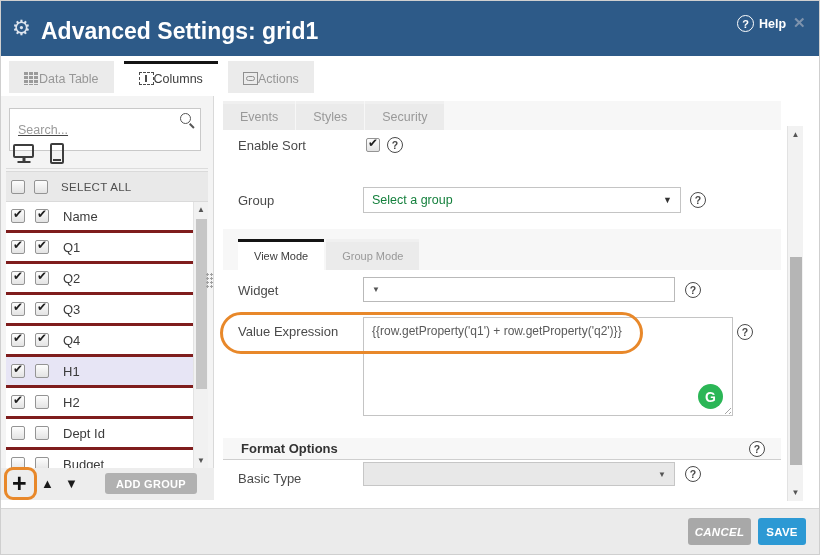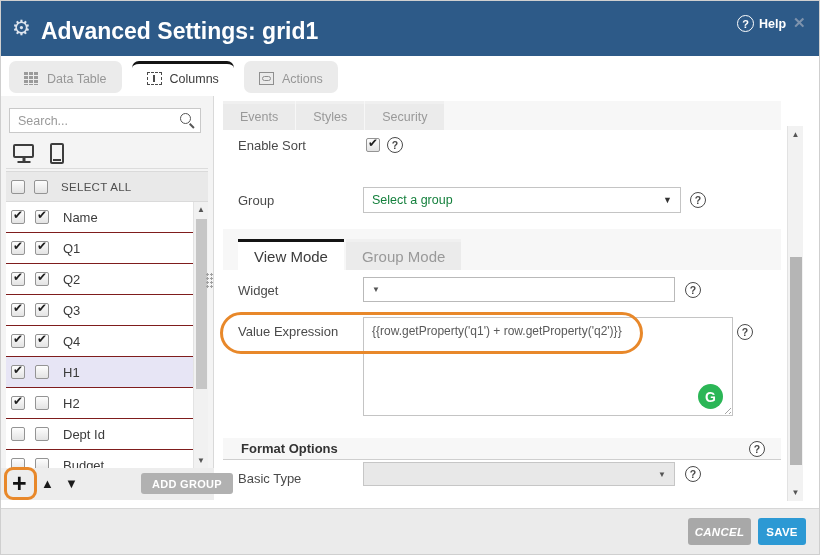--- a/index.html
+++ b/index.html
@@ -10,85 +10,85 @@
   .titlebar { position:absolute; left:0; top:0; width:820px; height:55px; background:var(--header_bg,#2d5a88); }
   .gear { position:absolute; left:11px; top:15px; font-size:21px; color:#dde4ee; }
   .page-title { position:absolute; left:40px; top:17px; font-size:23px; font-weight:bold; color:#fff; }
   .hdr-help-circ { position:absolute; left:736px; top:14px; width:17px; height:17px; border:1.5px solid #fff; border-radius:50%; color:#fff; font-size:11px; font-weight:bold; display:flex; align-items:center; justify-content:center; }
   .hdr-help-circ::after { content:"?"; }
   .hdr-help-label { position:absolute; left:758px; top:16px; font-size:12.5px; font-weight:bold; color:#fff; }
   .hdr-close { position:absolute; left:792px; top:13px; font-size:15px; color:#7e93ad; font-weight:bold; cursor:pointer; }
 
   
   .main-tabs { position:absolute; left:8px; top:60px; display:flex; gap:10px; }
-  .mtab { height:32px; display:flex; align-items:center; gap:8px; padding:0 15px; background:#ebebeb; color:#979797; font-size:12.5px; border-top:3px solid transparent; cursor:pointer;border-radius:7px; }
+  .mtab { height:32px; display:flex; align-items:center; padding:0 15px; background:#ebebeb; color:#979797; font-size:12.5px; border-top:3px solid transparent; cursor:pointer; }
   .mtab.active { background:#fff; color:#3c3c3c; border-top:3px solid #141414; }
   .icon-table { width:15px; height:13px; background-color:#9a9a9a; background-image:repeating-linear-gradient(to right,transparent 0 4px,#ececec 4px 5px),repeating-linear-gradient(to bottom,transparent 0 3px,#ececec 3px 4px); }
   .icon-columns { width:15px; height:13px; border:1px dashed #4a4a4a; position:relative; }
   .icon-columns::after { content:""; position:absolute; left:50%; top:2px; bottom:2px; width:2px; background:#4a4a4a; transform:translateX(-50%); }
   .icon-actions { width:15px; height:13px; border:1px solid #8f8f8f; position:relative; }
   .icon-actions::after { content:""; position:absolute; left:2px; right:2px; top:3px; bottom:3px; border:1px solid #8f8f8f; border-radius:5px; }
 
   
   .left-bg { position:absolute; left:0; top:95px; width:213px; height:404px; background:#f4f4f4; border-right:1px solid #d9d9d9; }
-  .search-box { position:absolute; left:8px; top:107px; width:192px; height:25px; border:1px solid #c9c9c9; background:#fff; font-size:12.5px; color:#444; padding:0 26px 0 8px; outline:none; font-family:"Liberation Sans",sans-serif; }
+  .search-box { position:absolute; left:8px; top:107px; width:192px; height:43px; border:1px solid #c9c9c9; background:#fff; font-size:12.5px; color:#444; padding:0 26px 0 8px; outline:none; font-family:"Liberation Sans",sans-serif;text-decoration:underline; }
   .search-box::placeholder { color:#9a9a9a; }
   .icon-search { position:absolute; left:178px; top:111px; width:17px; height:17px; cursor:pointer; }
   .icon-search::before { content:""; position:absolute; top:1px; left:1px; width:9px; height:9px; border:1.5px solid #555; border-radius:50%; }
   .icon-search::after { content:""; position:absolute; width:6px; height:1.5px; background:#555; transform:rotate(45deg); top:13px; left:10px; }
   .device-strip { position:absolute; left:5px; top:138px; width:202px; height:30px; border-bottom:1px solid #dcdcdc; display:flex; align-items:center; gap:16px; padding-left:7px; }
   .icon-monitor { position:relative; width:21px; height:14px; border:2px solid #3d3d3d; border-radius:2px; margin-bottom:6px; cursor:pointer; }
   .icon-monitor::before { content:""; position:absolute; left:50%; transform:translateX(-50%); bottom:-5px; width:3px; height:3px; background:#3d3d3d; }
   .icon-monitor::after { content:""; position:absolute; left:50%; transform:translateX(-50%); bottom:-7px; width:13px; height:2px; background:#3d3d3d; }
   .icon-phone { position:relative; width:14px; height:21px; border:2px solid #3d3d3d; border-radius:2px; cursor:pointer; }
   .icon-phone::after { content:""; position:absolute; bottom:1px; left:1px; width:8px; height:2px; background:#3d3d3d; }
 
   .select-all-row { position:absolute; left:5px; top:170px; width:202px; height:31px; background:#e9e9e9; border-top:1px solid #dadada; border-bottom:1px solid #dadada; display:flex; align-items:center; gap:9px; padding-left:5px; }
   .select-all-label { font-size:11.5px; color:#4f4f4f; letter-spacing:.3px; margin-left:4px; }
 
   .cb { width:14px; height:14px; border:1px solid #949494; border-radius:2px; background:linear-gradient(#fdfdfd,#e3e3e3); position:relative; flex:0 0 auto; cursor:pointer; }
   .cb.checked::after { content:"✔"; position:absolute; top:-3px; left:1px; font-size:12px; color:#1e1e1e; }
 
   .col-list { position:absolute; left:5px; top:201px; width:187px; height:266px; background:#fff; overflow:hidden; }
-  .col-row { height:31px; display:flex; align-items:center; gap:10px; padding-left:5px; border-bottom:1px solid #7f1d1d; background:#fff; cursor:pointer; }
+  .col-row { height:31px; display:flex; align-items:center; gap:10px; padding-left:5px; border-bottom:3px solid #7f1d1d; background:#fff; cursor:pointer; }
   .col-row.selected { background:var(--selected_row,#e7e5f5); }
   .col-row .row-label { font-size:13px; color:#3b3b3b; margin-left:4px; }
 
   .list-scrollbar { position:absolute; left:192px; top:201px; width:15px; height:266px; background:#f1f1f1; border-left:1px solid #e3e3e3; }
   .list-scrollbar .arr-up { position:absolute; top:3px; left:0; right:0; text-align:center; font-size:8px; color:#555; cursor:pointer; }
   .list-scrollbar .arr-dn { position:absolute; bottom:3px; left:0; right:0; text-align:center; font-size:8px; color:#555; cursor:pointer; }
   .list-scrollbar .thumb { position:absolute; left:2px; width:11px; top:17px; height:170px; background:#c6c6c6; cursor:pointer; }
 
   .grip { position:absolute; left:205px; top:272px; width:8px; height:16px; background-image:radial-gradient(circle at 1.5px 1.5px,#a0a0a0 1.2px,transparent 1.4px); background-size:4px 4px; cursor:col-resize; }
 
   .left-toolbar { position:absolute; left:0; top:467px; width:213px; height:32px; background:#ededed; }
   .plus-btn { position:absolute; left:11px; top:468px; font-size:25px; font-weight:bold; color:#111; cursor:pointer; line-height:28px; }
   .arrow-btn { position:absolute; font-size:13px; color:#1a1a1a; cursor:pointer; top:475px; }
-  .add-group-btn { position:absolute; left:104px; top:472px; width:92px; height:21px; background:#b1b1b1; border:none; border-radius:3px; color:#fff; font-size:11px; font-weight:bold; letter-spacing:.3px; cursor:pointer; font-family:"Liberation Sans",sans-serif;margin-left:36px; }
+  .add-group-btn { position:absolute; left:104px; top:472px; width:92px; height:21px; background:#b1b1b1; border:none; border-radius:3px; color:#fff; font-size:11px; font-weight:bold; letter-spacing:.3px; cursor:pointer; font-family:"Liberation Sans",sans-serif; }
 
   
   .sub-band { position:absolute; left:222px; top:100px; width:558px; height:29px; background:#f7f7f7; }
   .sub-tabs { position:absolute; left:222px; top:100px; display:flex; }
   .stab { height:29px; display:flex; align-items:center; padding:0 17px; font-size:12.5px; color:#999; background:#ebebeb; border-top:3px solid #f0f0f0; cursor:pointer; margin-right:1px; }
   .stab.active { background:#fff; color:#3c3c3c; border-top:3px solid #141414; }
 
   .field-label { position:absolute; font-size:13px; color:#4a4a4a; }
   .q { width:16px; height:16px; border:1px solid #4a4a4a; border-radius:50%; color:#4a4a4a; font-size:10.5px; font-weight:bold; display:flex; align-items:center; justify-content:center; position:absolute; cursor:pointer; background:#fff; }
   .q::after { content:"?"; }
 
   .dropdown { position:absolute; background:#fff; border:1px solid #c4c4c4; display:flex; align-items:center; padding:0 8px; font-size:12.5px; cursor:pointer; }
   .dropdown .dd-text { flex:1; overflow:hidden; white-space:nowrap; }
   .dd-arrow { font-size:9px; color:#333; }
   .dd-arrow.small { font-size:8px; color:#555; }
   .placeholder-text { color:#15803d; }
   .select-text { color:#6a6a6a; }
 
   .mode-band { position:absolute; left:222px; top:228px; width:558px; height:41px; background:#f7f7f7; }
   .mode-tabs { position:absolute; left:237px; top:238px; display:flex; }
-  .modetab { height:31px; display:flex; align-items:center; padding:0 16px; font-size:15px; color:#999; background:#ebebeb; border-top:3px solid #f0f0f0; cursor:pointer; margin-right:2px; }
+  .modetab { height:31px; display:flex; align-items:center; padding:0 16px; font-size:11px; color:#999; background:#ebebeb; border-top:3px solid #f0f0f0; cursor:pointer; margin-right:2px; }
   .modetab.active { background:#fff; color:#3c3c3c; border-top:3px solid #141414; }
 
   .expr-area { position:absolute; left:362px; top:316px; width:370px; height:99px; border:1px solid #c4c4c4; background:#fff; resize:none; font-family:"Liberation Sans",sans-serif; font-size:12px; color:#5a5a5a; padding:6px 8px; outline:none; overflow:hidden; }
   .grammarly { position:absolute; left:697px; top:383px; width:25px; height:25px; border-radius:50%; background:var(--grammarly_green,#2bb656); color:#fff; font-size:14px; font-weight:bold; display:flex; align-items:center; justify-content:center; cursor:pointer; }
   .grammarly::after { content:"G"; }
   .resize-handle { position:absolute; left:721px; top:404px; width:9px; height:9px; background:repeating-linear-gradient(135deg,transparent 0 2px,#a5a5a5 2px 3px); clip-path:polygon(100% 0,100% 100%,0 100%); cursor:nwse-resize; }
 
   .format-band { position:absolute; left:222px; top:437px; width:558px; height:22px; background:#f7f7f7; border-bottom:1px solid #cfcfcf; }
   .format-title { position:absolute; left:240px; top:440px; font-size:13px; font-weight:bold; color:#333; }
 

